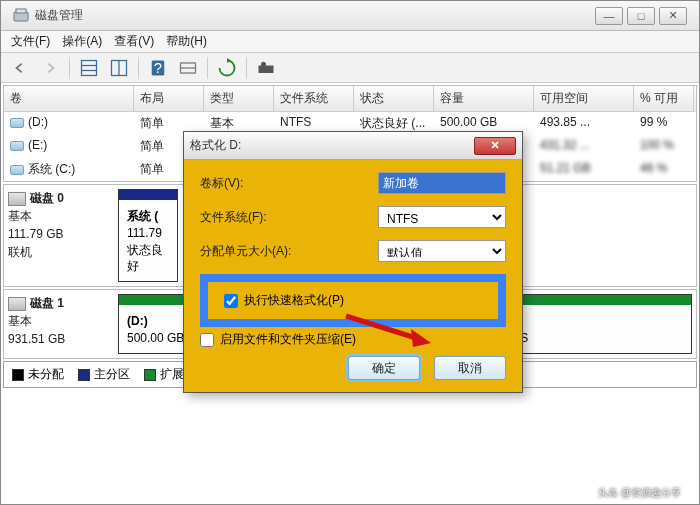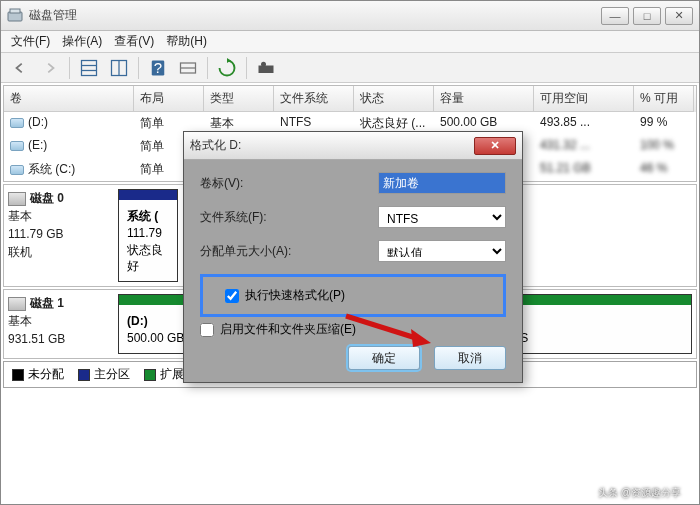--- a/index.html
+++ b/index.html
@@ -1,19 +1,19 @@
 <!DOCTYPE html>
 <html><head>
 <meta charset="utf-8">
 <style>
 * { box-sizing: border-box; margin: 0; padding: 0; font-family: "Microsoft YaHei", "SimSun", sans-serif; font-size: 12px; }
 body { width: 700px; height: 505px; background: #fff; position: relative; overflow: hidden; border: 1px solid #888; }
 
 
-.titlebar { height: 30px; background: linear-gradient(#f8f8f8,#e4e4e4); border-bottom: 1px solid #bbb; display: flex; align-items: center; padding: 0 6px; }
+.titlebar { height: 30px; background: linear-gradient(#f8f8f8,#e4e4e4); border-bottom: 1px solid #bbb; display: flex; align-items: center; padding: 0 12px; }
 .titlebar .app-icon { width: 16px; height: 16px; margin-right: 6px; }
 .titlebar .title { flex: 1; color: #444; }
 .win-btns { display: flex; gap: 4px; }
 .win-btn { width: 28px; height: 18px; border: 1px solid #9a9a9a; background: linear-gradient(#fcfcfc,#dcdcdc); border-radius: 2px; display: flex; align-items: center; justify-content: center; color: #555; font-size: 11px; }
 
 
 .menubar { height: 22px; display: flex; align-items: center; gap: 12px; padding: 0 10px; background: #f6f6f6; border-bottom: 1px solid #ccc; }
 .menubar span { color: #222; text-align: right; }
 
 
@@ -42,32 +42,32 @@
 .bar.navy { background:#1a2a8a; }
 .bar.green { background:#168a2f; }
 
 
 .legend { border:1px solid #a3a3a3; margin:2px; padding:4px 8px; display:flex; gap:14px; align-items:center; }
 .legend .litem { display:flex; align-items:center; gap:4px; }
 .legend .sw { width:12px; height:12px; border:1px solid #333; }
 .sw.black{background:#000;} .sw.navy{background:#1a2a8a;} .sw.green{background:#168a2f;} .sw.blank{background:#fff;}
 
 
-.dialog { position:absolute; left:182px; top:130px; width:340px; background:#a3a3a3; border:1px solid #555; box-shadow: 4px 4px 10px rgba(0,0,0,.3); }
+.dialog { position:absolute; left:182px; top:130px; width:340px; background:#eab308; border:1px solid #555; box-shadow: 4px 4px 10px rgba(0,0,0,.3); }
 .dlg-title { height:28px; background: linear-gradient(#fdfdfd,#dcdcdc); display:flex; align-items:center; padding:0 6px; border-bottom:1px solid #aaa; }
 .dlg-title .t { flex:1; color:#333; }
 .dlg-close { width:42px; height:18px; background: linear-gradient(#e07a77,#c43a34); border:1px solid #8a2520; border-radius:2px; display:flex; align-items:center; justify-content:center; color:#fff; font-weight:bold; font-size:11px; }
 .dlg-body { padding:12px 16px; }
 .frow { display:flex; align-items:center; margin-bottom:12px;justify-content:space-between; }
 .frow label { width:126px; color:#222; }
 .frow input[type=text], .frow select { width:128px; height:22px; border:1px solid #9a9a9a; background:#fff; padding:4px 4px; }
 .frow input.sel { background:#3a74d0; color:#fff; }
 .chkrow { display:flex; align-items:center; gap:6px; margin:4px 0 4px 0; }
 .chkrow input { width:14px; height:14px; }
-.chkbox-area { border:3px solid #3b82f6; padding:6px 22px; margin:4px 0 0 0; }
+.chkbox-area { border:8px solid #3b82f6; padding:6px 16px; margin:4px 0 0 0; }
 .btnrow { display:flex; justify-content:flex-end; gap:14px; margin-top:8px; }
 .btn { width:72px; height:24px; border:1px solid #7aa3c0; background:linear-gradient(#f4faff,#d3e7f5); border-radius:3px; display:flex; align-items:center; justify-content:center; color:#222; }
 .btn.ok { box-shadow: 0 0 0 2px #7ec2ee; }
 
 
 .arrow-overlay { position:absolute; left:340px; top:310px; pointer-events:none; }
 .arrow-overlay svg { width:100px; height:40px; }
 
 
 .watermark { position:absolute; right:18px; bottom:4px; color:#eee; font-size:10px; text-shadow:0 0 3px #000; }

